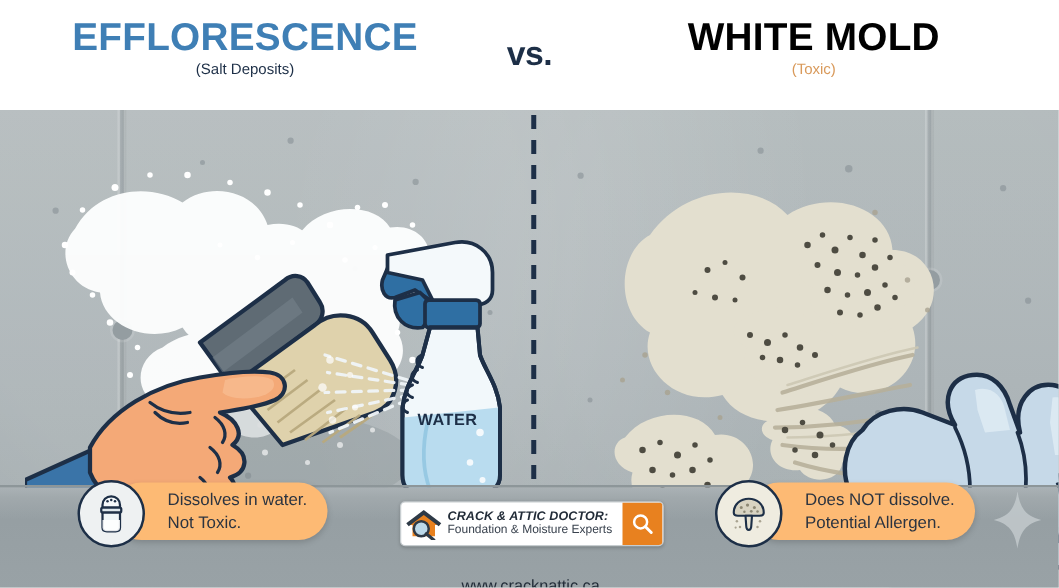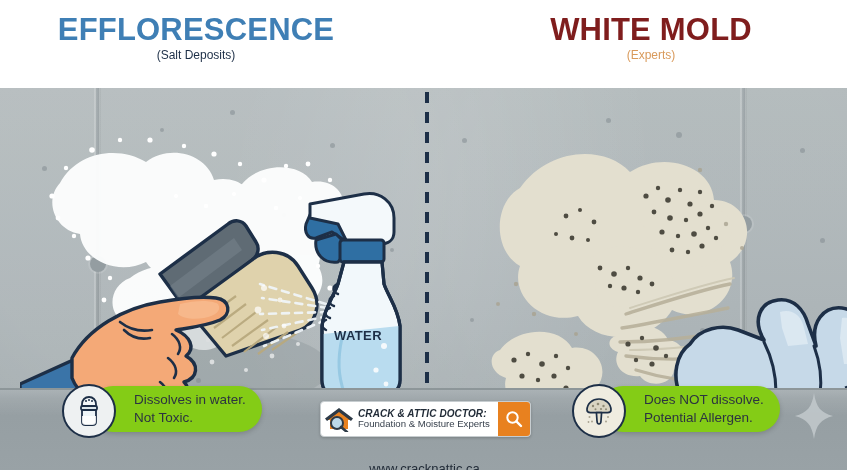--- a/index.html
+++ b/index.html
@@ -9,21 +9,21 @@
   
   .header{position:absolute;left:0;top:0;width:847px;height:100px;background:#ffffff;}
   .hdr-left{position:absolute;left:0;top:14px;width:392px;text-align:center;}
   .hdr-right{position:absolute;left:455px;top:14px;width:392px;text-align:center;}
   .hdr-vs{position:absolute;left:392px;top:28px;width:63px;text-align:center;
           font-size:27px;font-weight:bold;color:#1d2f47;letter-spacing:-0.5px;}
   .t-main{font-size:31px;font-weight:bold;letter-spacing:0.2px;line-height:1.05;}
   .t-sub{font-size:12px;line-height:1.25;margin-top:1px;}
   .blue-main{color:#3f7fb5;}
   .blue-sub{color:#1d2f47;}
-  .or-main{color:#7f1d1d;}
+  .or-main{color:#000000;}
   .or-sub{color:#d99a5b;}
 
   
   .panel{position:absolute;left:0;top:88px;width:847px;height:454px;overflow:hidden;
          background:#a9b2b5;}
   .wall{position:absolute;inset:0;
         background:
           radial-gradient(circle at 22% 18%, rgba(255,255,255,.14) 0 30%, rgba(0,0,0,0) 62%),
           radial-gradient(circle at 78% 30%, rgba(255,255,255,.10) 0 28%, rgba(0,0,0,0) 60%),
           linear-gradient(180deg,#adb5b7 0%,#a4adb0 48%,#9ea7aa 78%,#9aa3a7 100%);}
@@ -40,21 +40,21 @@
          border-top:2px solid #8d9699;}
   .floor-sheen{position:absolute;left:0;top:302px;width:847px;height:26px;
                background:linear-gradient(180deg,rgba(255,255,255,.16),rgba(255,255,255,0));}
 
   
   .divider{position:absolute;left:425px;top:92px;width:4px;height:372px;
            background:repeating-linear-gradient(180deg,#1d2f47 0 11px,rgba(0,0,0,0) 11px 20px);}
 
   
   .badge{position:absolute;height:46px;display:flex;align-items:center;}
-  .badge-pill{position:absolute;left:28px;top:0;height:46px;background:#84cc16;
+  .badge-pill{position:absolute;left:28px;top:0;height:46px;background:#fdba74;
               border-radius:23px;display:flex;flex-direction:column;justify-content:center;
               padding:0 16px 0 44px;box-shadow:0 2px 5px rgba(0,0,0,.17);}
   .badge-line{font-size:13.5px;color:#2c3440;line-height:1.34;white-space:nowrap;}
   .badge-ic{position:absolute;left:0;top:-2px;width:50px;height:50px;border-radius:50%;
             background:#eef1f2;border:2.5px solid #1d2f47;display:flex;align-items:center;
             justify-content:center;z-index:2;}
   .badge-ic.mold-ic{background:#efece0;}
 
   
   .logo{position:absolute;left:320px;top:401px;width:209px;height:34px;
@@ -74,23 +74,24 @@
 </head>
 <body>
 
 <div id="root">
 
   <div class="header">
     <div class="hdr-left">
       <div class="t-main blue-main">EFFLORESCENCE</div>
       <div class="t-sub blue-sub">(Salt Deposits)</div>
     </div>
+    <div class="hdr-vs">vs.</div>
     <div class="hdr-right">
       <div class="t-main or-main">WHITE MOLD</div>
-      <div class="t-sub or-sub">(Experts)</div>
+      <div class="t-sub or-sub">(Toxic)</div>
     </div>
   </div>
 
   <div class="panel">
     <div class="wall"></div>
 
     <div class="joint" style="left:96px;"></div>
     <div class="jointnode" style="left:90px;top:168px;"></div>
     <div class="joint" style="left:742px;"></div>
     <div class="jointnode" style="left:736px;top:128px;"></div>

